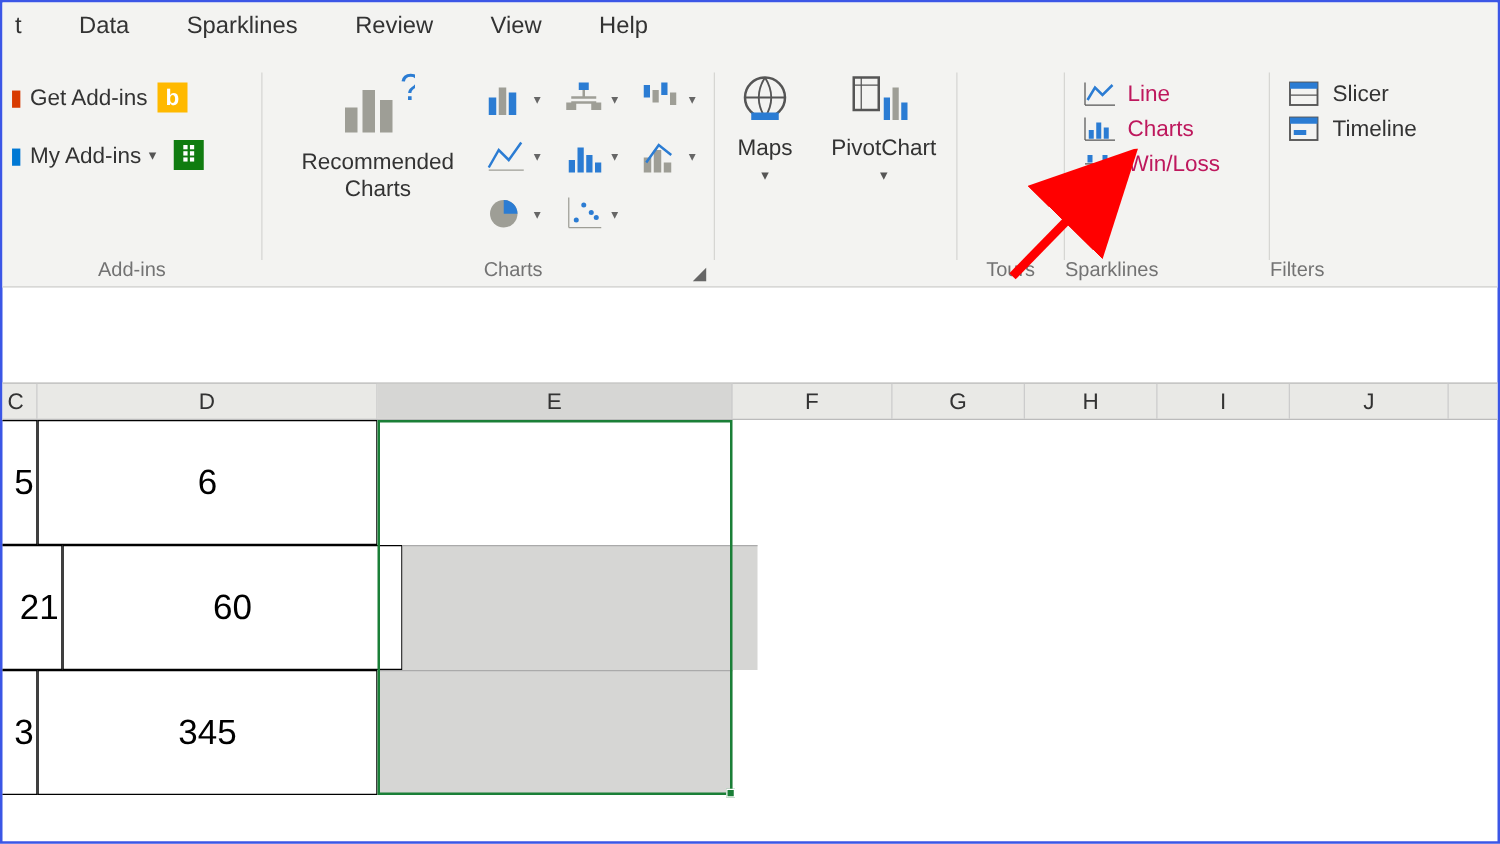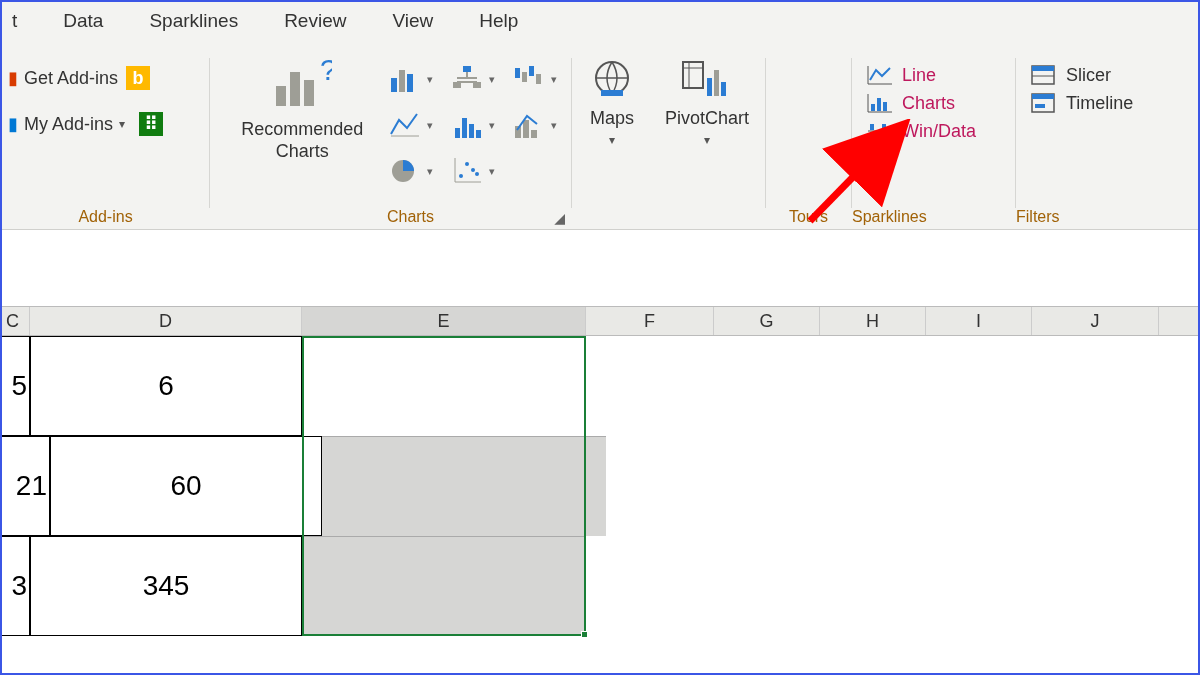--- a/index.html
+++ b/index.html
@@ -42,21 +42,21 @@
     text-align: center;
     position: relative;
     border-right: 1px solid #d6d6d3;
     height: 150px;
   }
   .group-label {
     position: absolute;
     bottom: -18px;
     left: 0;
     width: 100%;
-    color: #a16207;
+    color: #737373;
     font-size: 16px;
   }
 
   
   .addins { width: 208px; }
   .addins .row { display:flex; align-items:center; margin:8px 0 22px 6px; font-size:18px; color:#333; }
   .addins .squareB { width:24px; height:24px; background:#ffb900; color:#fff; display:inline-flex; align-items:center; justify-content:center; margin-left:8px; font-weight:bold;}
   .addins .squareG { width:24px; height:24px; background:#107c10; color:#fff; display:inline-flex; align-items:center; justify-content:center; margin-left:8px; font-weight:bold;}
   .caret { margin: 0 6px; font-size:12px; color:#555; }
   .redIcon { color: #d83b01; margin-right:6px;}
@@ -325,21 +325,21 @@
           </svg>
         <span>Charts</span>
       </div>
       <div class="srow">
         <svg width="28" height="22">
             <line x1="2" y1="11" x2="26" y2="11" stroke="#555"></line>
             <rect x="4" y="4" width="4" height="6" fill="#2b7cd3"></rect>
             <rect x="10" y="11" width="4" height="6" fill="#d83b01"></rect>
             <rect x="16" y="4" width="4" height="6" fill="#2b7cd3"></rect>
           </svg>
-        <span>Win/Data</span>
+        <span>Win/Loss</span>
       </div>
       <div class="group-label">Sparklines</div>
     </div>
 
     <div class="group filters" style="border-right:none">
       <div class="srow">
         <svg width="28" height="22">
             <rect x="2" y="2" width="22" height="18" fill="none" stroke="#555" stroke-width="1.5"></rect>
             <rect x="2" y="2" width="22" height="5" fill="#2b7cd3"></rect>
             <line x1="2" y1="12" x2="24" y2="12" stroke="#555"></line>

